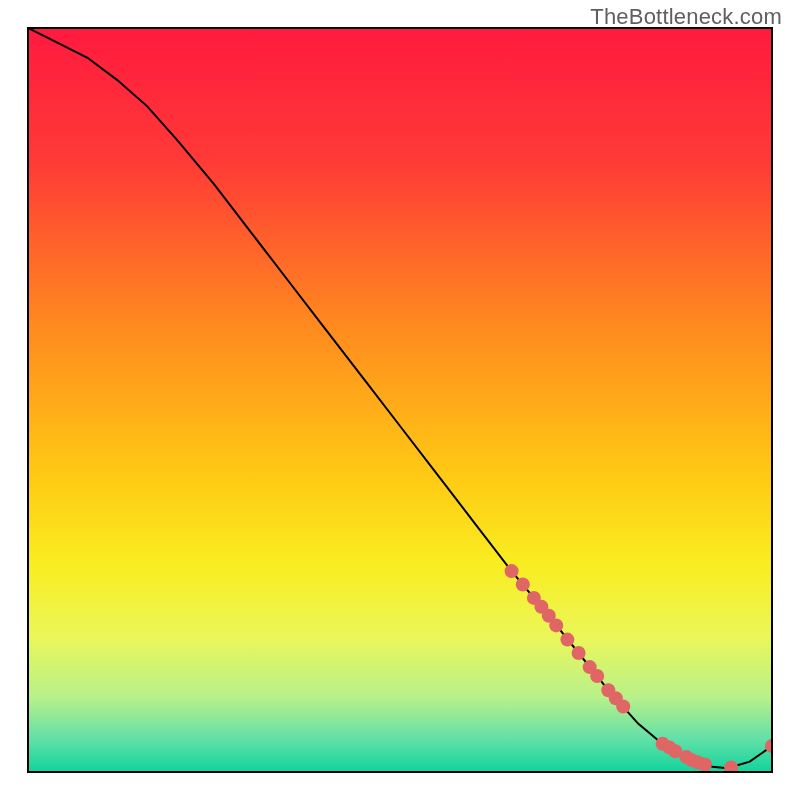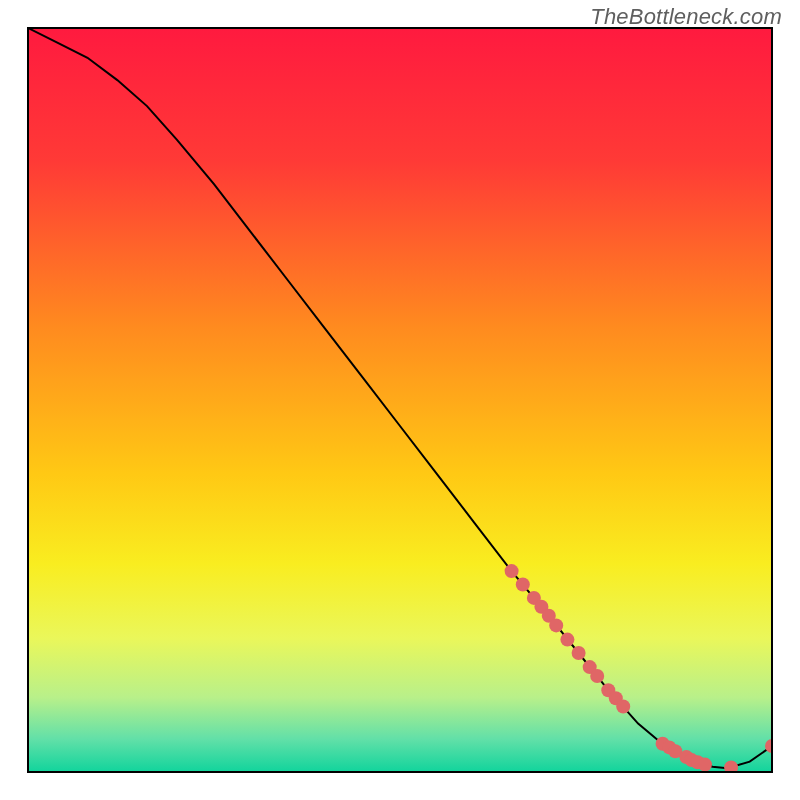--- a/index.html
+++ b/index.html
@@ -7,21 +7,20 @@
     padding: 0;
     width: 800px;
     height: 800px;
     background: #ffffff;
     font-family: Arial, Helvetica, sans-serif;
   }
   .stage {
     position: relative;
     width: 800px;
     height: 800px;
-    font-style: italic;
   }
   .watermark {
     position: absolute;
     top: 4px;
     right: 18px;
     font-size: 22px;
     font-weight: 500;
     color: #5f5f5f;
     letter-spacing: 0.2px;
     z-index: 10;

